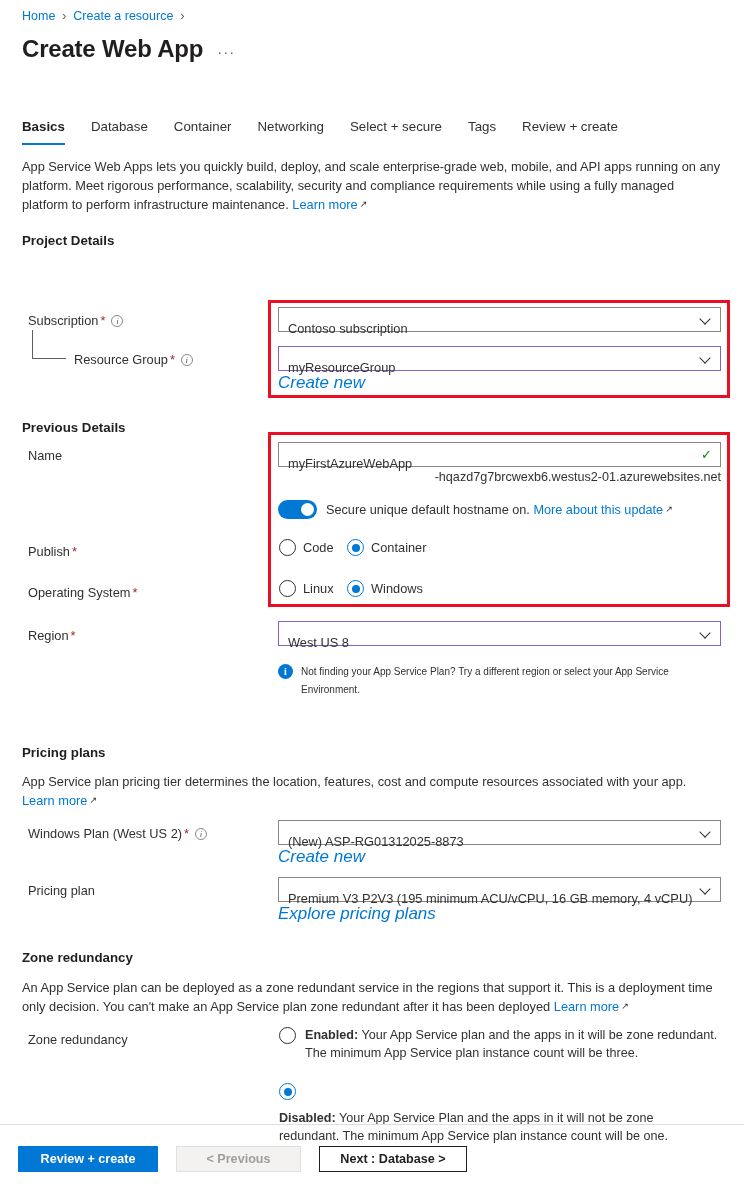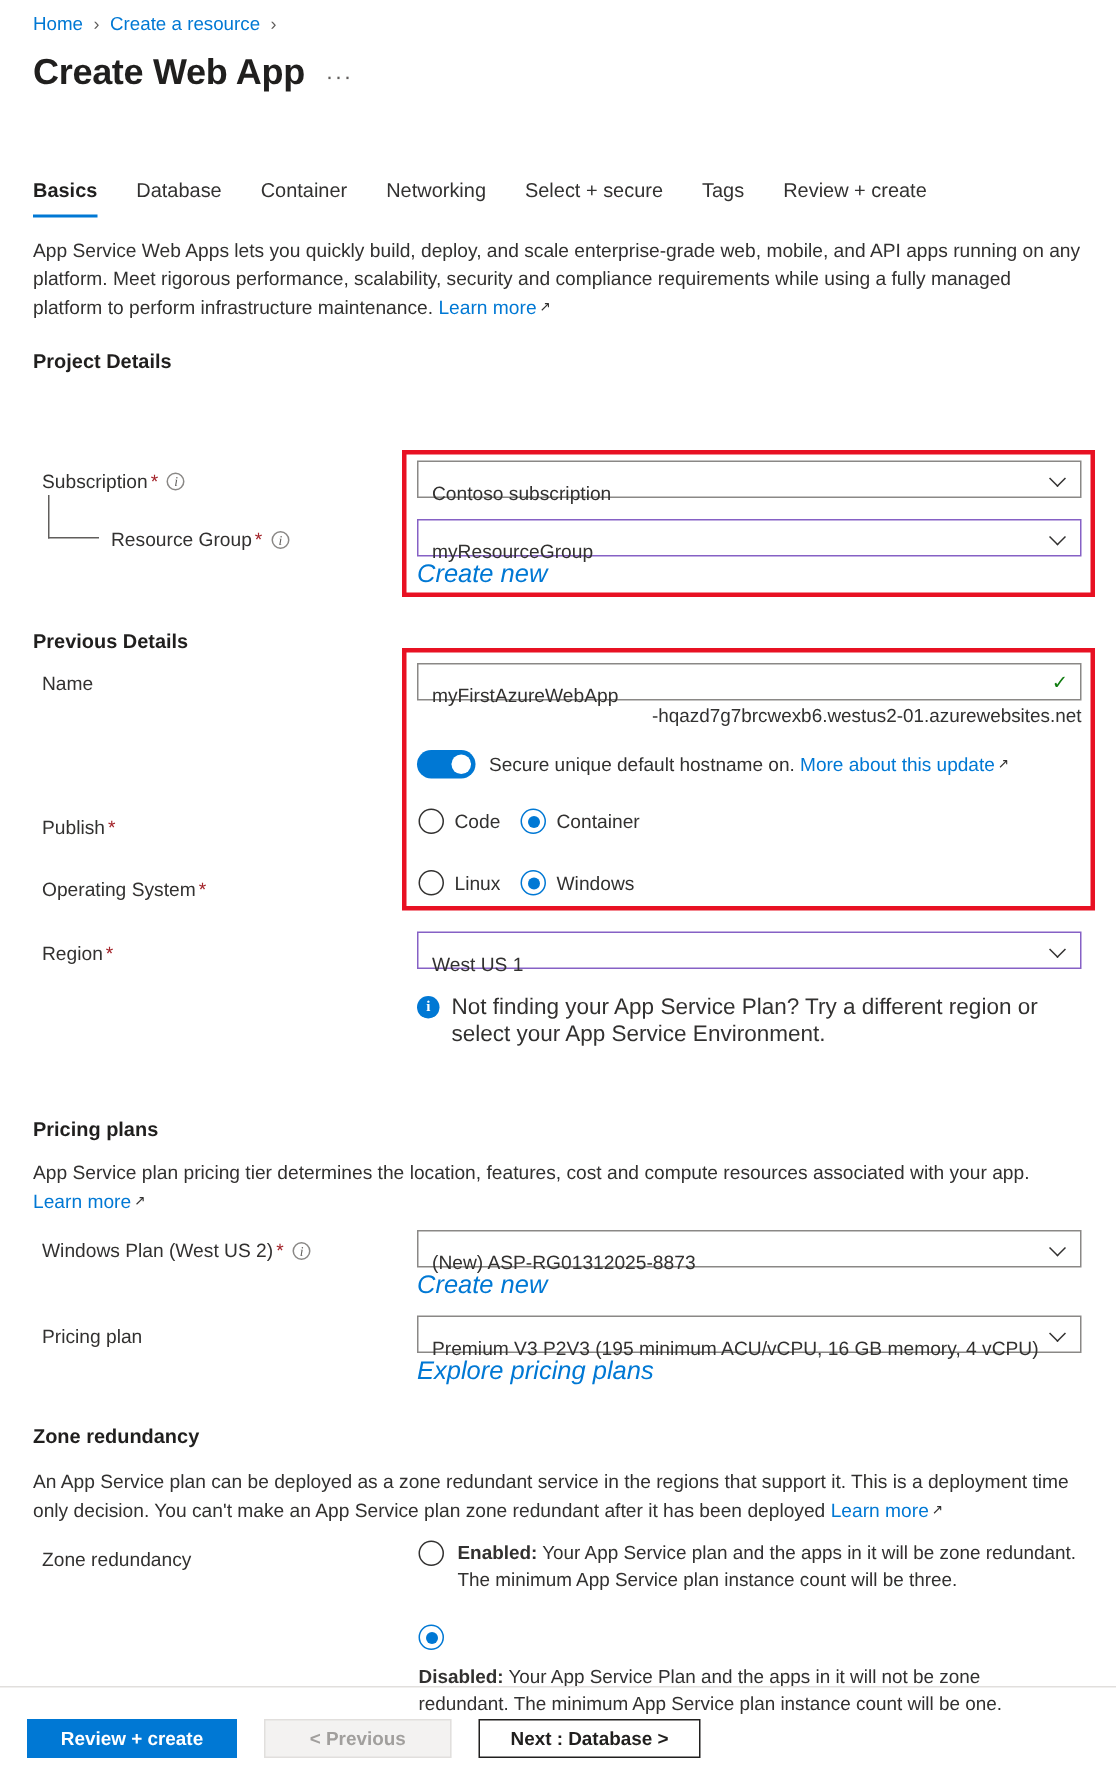--- a/index.html
+++ b/index.html
@@ -156,21 +156,21 @@
   .radio-lbl { font-size: 12.8px; color: #323130; white-space: nowrap; }
 
   
   .note { position: absolute; display: flex; gap: 8px; }
   .note-ico {
     width: 15px; height: 15px; border-radius: 50%; background: #0078d4;
     color: #fff; font-size: 10px; line-height: 15px; text-align: center;
     font-weight: 700; flex: none; margin-top: 1px;
     font-family: "Liberation Serif", serif;
   }
-  .note-txt { font-size: 15px; line-height: 18px; color: #323130; width: 415px; }
+  .note-txt { font-size: 10px; line-height: 18px; color: #323130; width: 415px; }
 
   
   .zr-row { position: absolute; display: flex; align-items: flex-start; gap: 9px; }
   .zr-txt { font-size: 12.6px; line-height: 18px; color: #323130; width: 420px; }
   .zr-txt b { font-weight: 700; }
 
   
   .redbox {
     position: absolute; border: 3px solid #e81123;
     pointer-events: none;
@@ -294,21 +294,21 @@
     <div class="radio-opt">
       <div class="radio on"></div>
       <div class="radio-lbl">Windows</div>
     </div>
   </div>
 
   <div class="lbl" style="top:627px;">
     <span>Region</span><span class="req">*</span>
   </div>
   <div class="ctl focus" style="left:278px; top:621px; width:443px;">
-    <span class="val">West US 1</span>
+    <span class="val">West US 8</span>
     <span class="chev"></span>
   </div>
 
   <div class="note" style="left:278px; top:663px;">
     <div class="note-ico">i</div>
     <div class="note-txt">Not finding your App Service Plan? Try a different region or select your App Service Environment.</div>
   </div>
 
   <div class="section-head" style="top:745px;">Pricing plans</div>
   <div class="section-desc" style="top:772px;">

